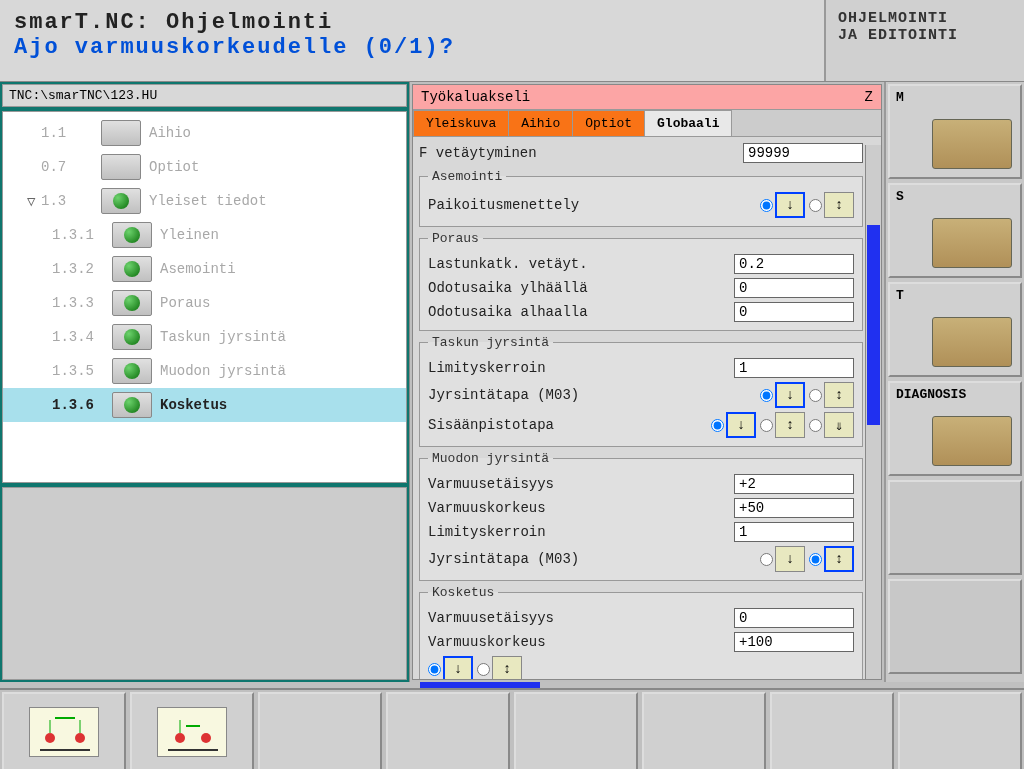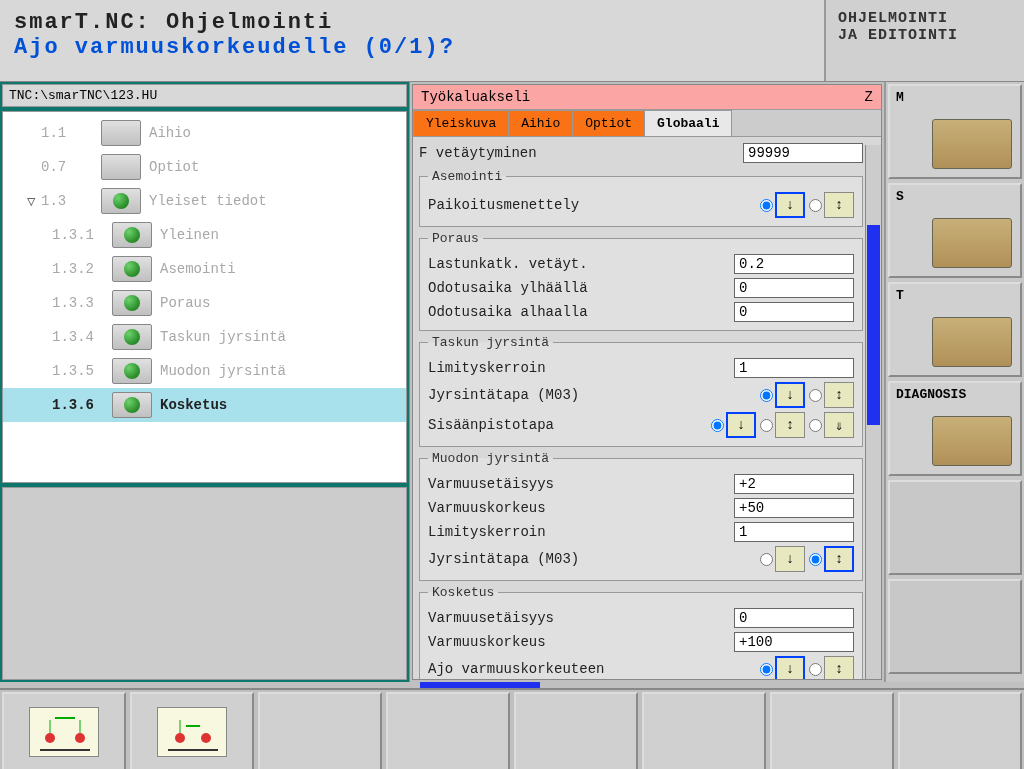--- a/index.html
+++ b/index.html
@@ -427,21 +427,20 @@
           <legend>Kosketus</legend>
           <div class="param-row">
             <span class="param-label">Varmuusetäisyys</span>
             <input class="param-input" value="0" style="">
           </div>
           <div class="param-row">
             <span class="param-label">Varmuuskorkeus</span>
             <input class="param-input" value="+100" style="">
           </div>
           <div class="param-row">
-            <span class="param-label">Ajo varmuuskorkeuteen</span>
             <div class="radio-set">
               <div class="radio-item">
                 <input type="radio" checked="" style="">
                 <div class="radio-icon sel">↓</div>
               </div>
               <div class="radio-item">
                 <input type="radio" style="">
                 <div class="radio-icon">↕</div>
               </div>
             </div>

